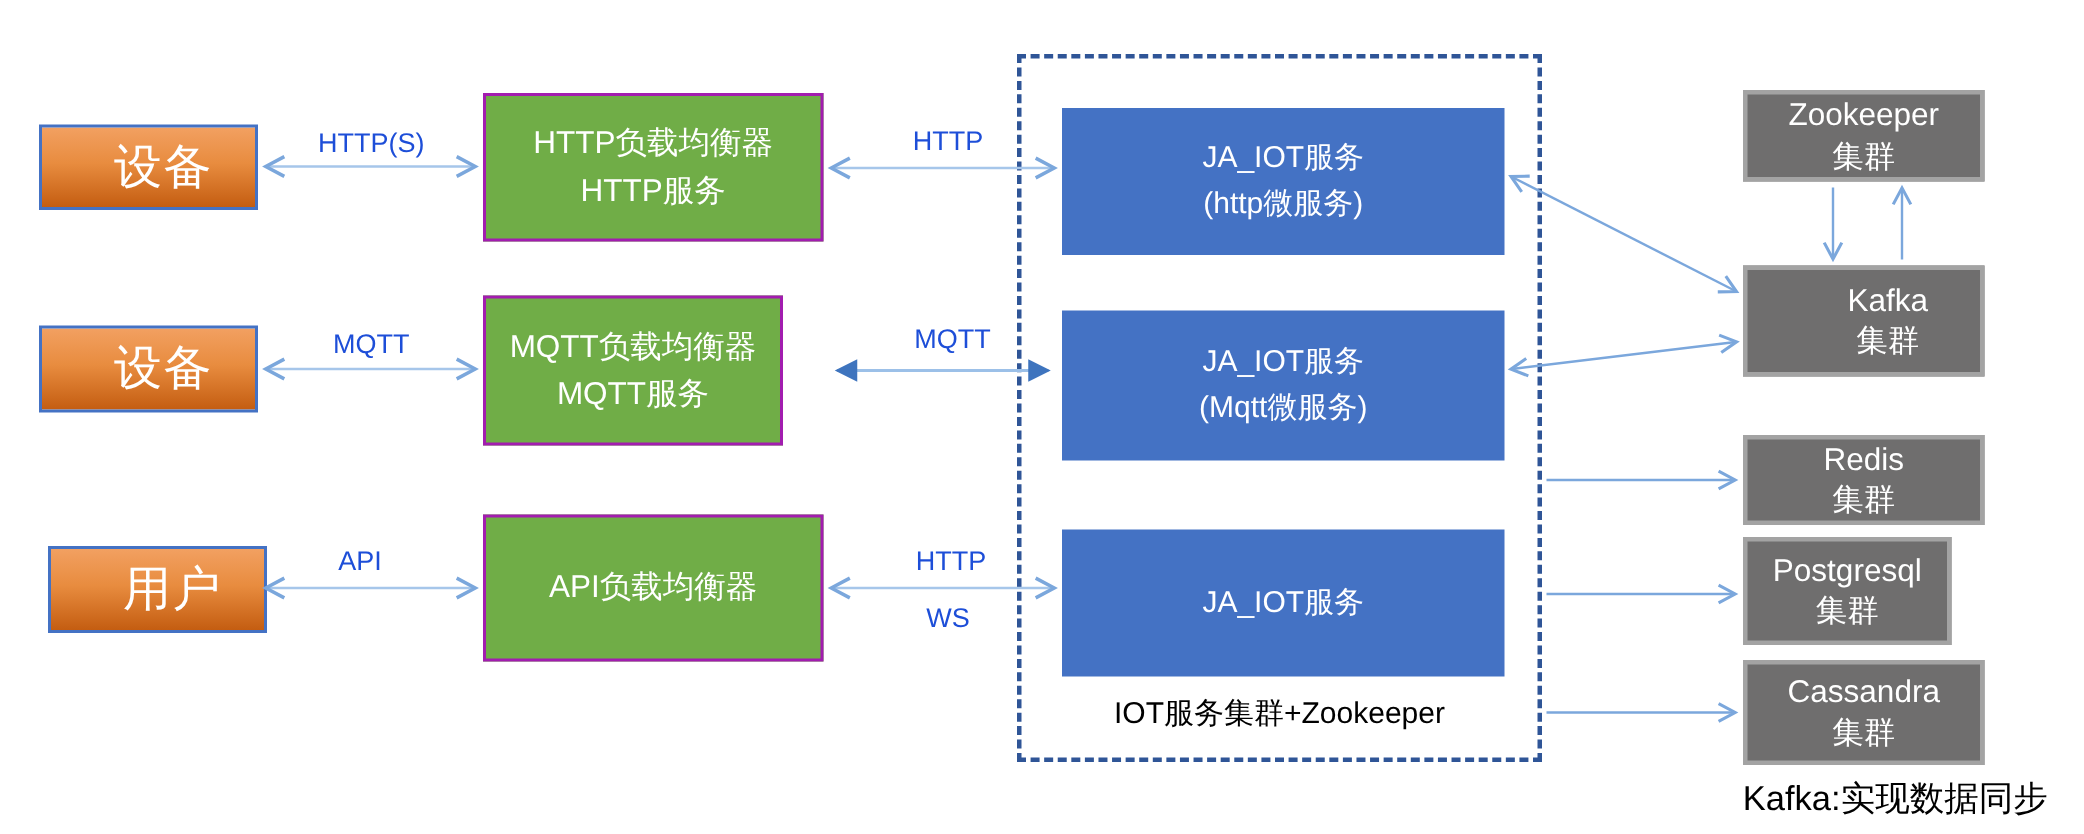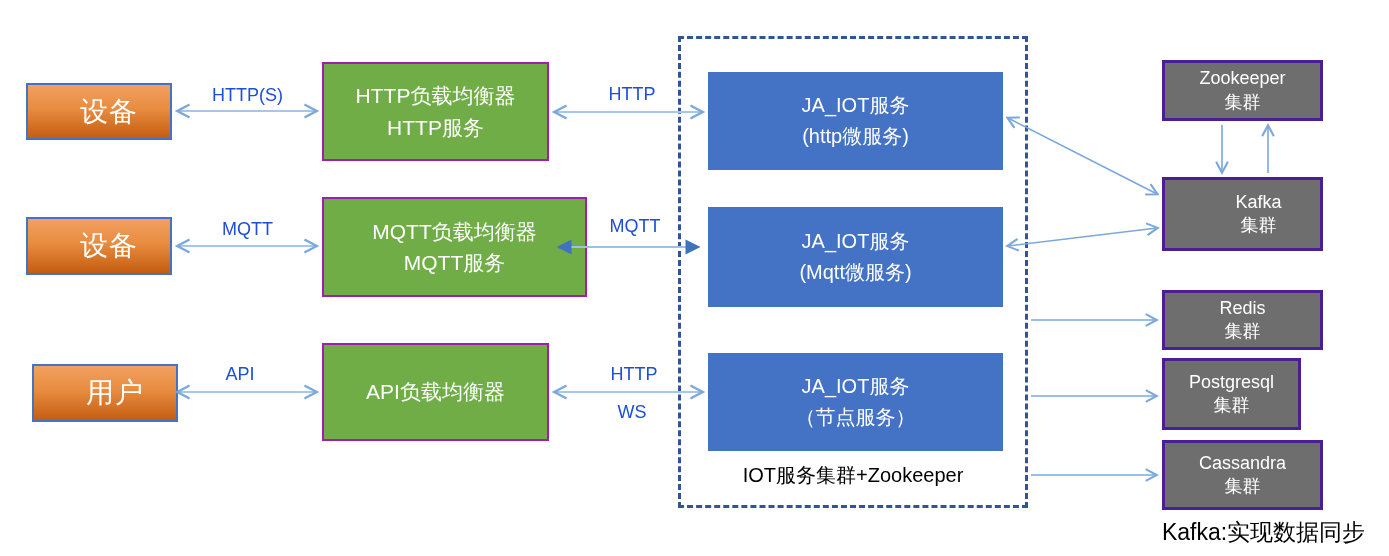--- a/index.html
+++ b/index.html
@@ -8,32 +8,32 @@
     font-family:"Liberation Sans","DejaVu Sans",sans-serif; overflow:hidden;
   }
   .node {
     position:absolute; display:flex; flex-direction:column;
     align-items:center; justify-content:center;
     color:#ffffff; text-align:center; box-sizing:border-box;
   }
   .node span { display:block; }
   .orange {
     background:linear-gradient(180deg,#F2A061 0%,#E88C3F 45%,#C45D11 100%);
-    border:2px solid #4472C4; font-size:28px; letter-spacing:1px;padding-left:20px;
+    border:2px solid #4472C4; font-size:32px; letter-spacing:1px;padding-left:20px;
   }
   .green {
     background:#70AD47; border:2px solid #a21caf;
     font-size:21px; line-height:1.5;
   }
   .blue {
     background:#4472C4; font-size:20px; line-height:1.55;margin-top:10px;
   }
   .gray {
-    background:#6F6E6E; border:3px solid #4c1d95;
-    font-size:18px; line-height:1.3;
+    background:#6F6E6E; border:3px solid #a3a3a3;
+    font-size:21px; line-height:1.3;
   }
   .dashedbox {
     position:absolute; left:678px; top:36px; width:350px; height:472px;
     border:3px dashed #2F5597; box-sizing:border-box;
   }
   .edge-label {
     position:absolute; color:#1d4ed8; font-size:18px; text-align:center;
   }
   .cluster-caption {
     position:absolute; left:678px; top:462px; width:350px;
@@ -57,42 +57,41 @@
     <span>设备</span>
   </div>
   <div class="node orange" style="left:32px; top:364px; width:146px; height:58px;">
     <span>用户</span>
   </div>
 
   <div class="node green" style="left:322px; top:62px; width:227px; height:99px;">
     <span>HTTP负载均衡器</span>
     <span>HTTP服务</span>
   </div>
-  <div class="node green" style="left:322px; top:197px; width:265px; height:100px;">
+  <div class="node green" style="left:322px; top:197px; width:200px; height:100px;">
     <span>MQTT负载均衡器</span>
     <span>MQTT服务</span>
   </div>
   <div class="node green" style="left:322px; top:343px; width:227px; height:98px;">
     <span>API负载均衡器</span>
   </div>
 
   <div class="dashedbox"></div>
   <div class="cluster-caption">IOT服务集群+Zookeeper</div>
 
   <div class="node blue" style="left:708px; top:62px; width:295px; height:98px;">
     <span>JA_IOT服务</span>
     <span>(http微服务)</span>
   </div>
   <div class="node blue" style="left:708px; top:197px; width:295px; height:100px;">
     <span>JA_IOT服务</span>
     <span>(Mqtt微服务)</span>
   </div>
   <div class="node blue" style="left:708px; top:343px; width:295px; height:98px;">
     <span>JA_IOT服务</span>
-    <span>（节点服务）</span>
   </div>
 
   <div class="node gray" style="left:1162px; top:60px; width:161px; height:61px;">
     <span>Zookeeper</span>
     <span>集群</span>
   </div>
   <div class="node gray" style="left:1162px; top:177px; width:161px; height:74px;padding-left:32px;">
     <span>Kafka</span>
     <span>集群</span>
   </div>

